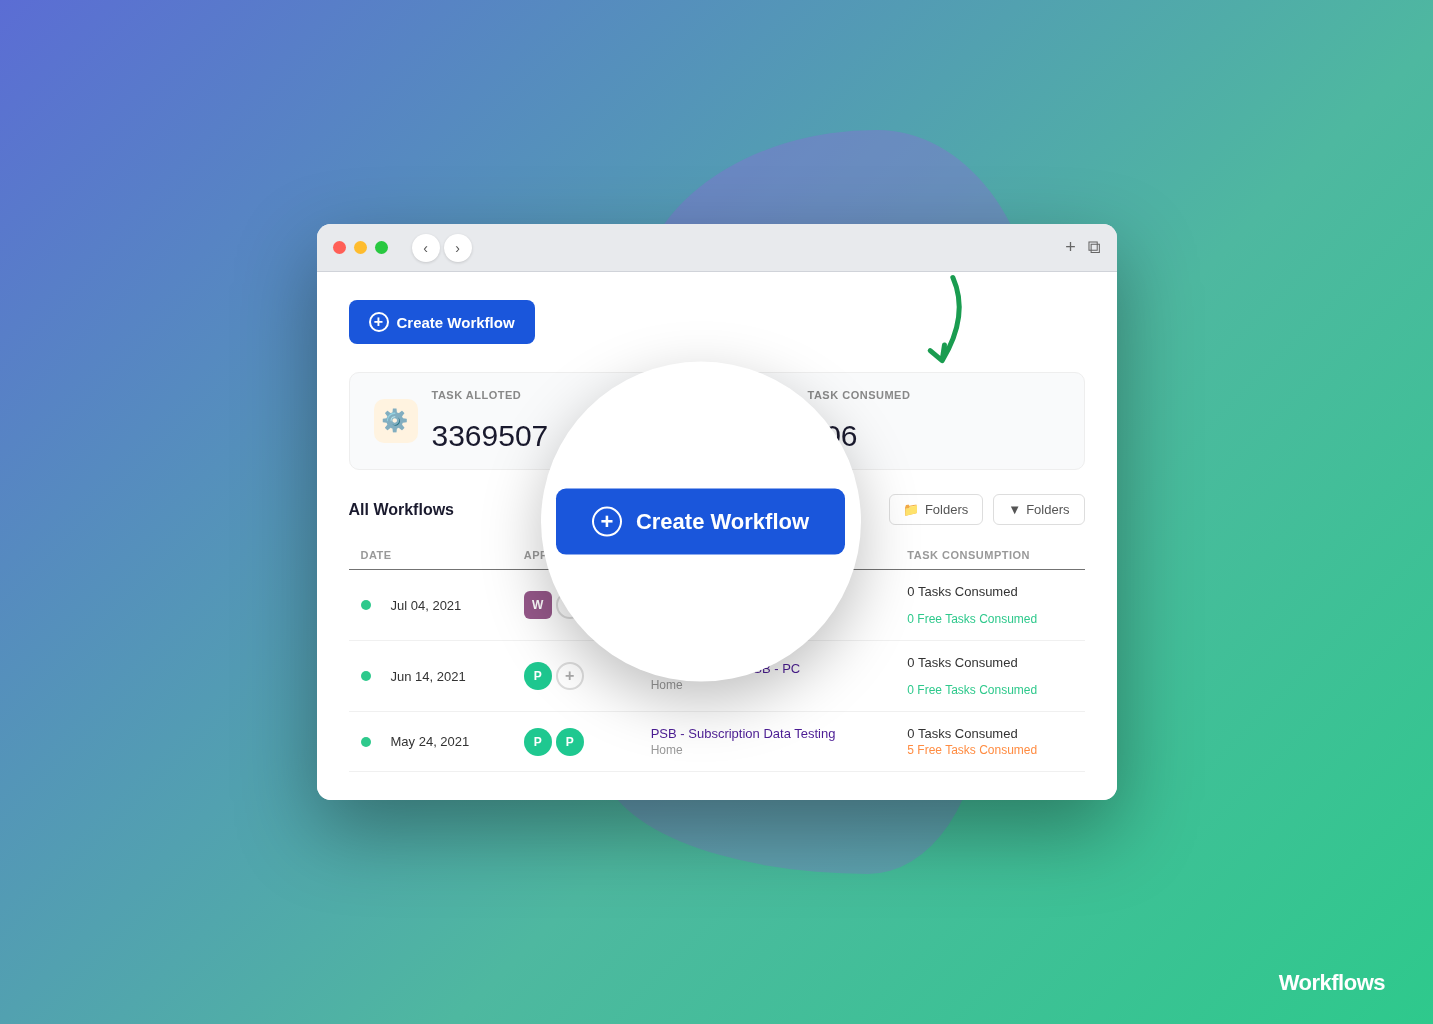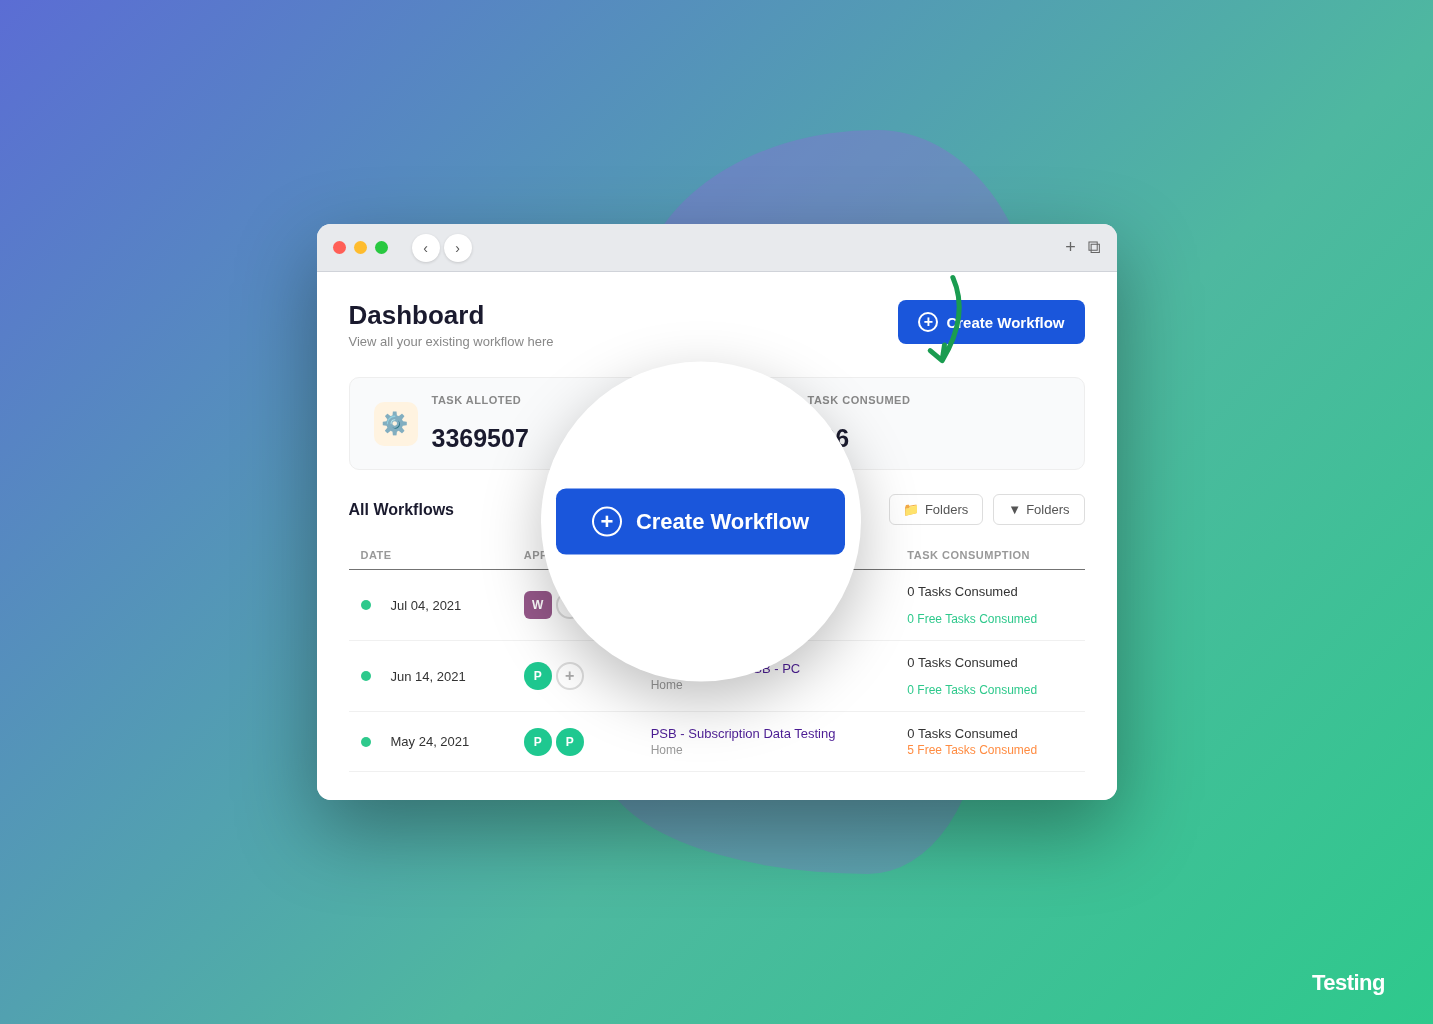--- a/index.html
+++ b/index.html
@@ -184,22 +184,22 @@
       font-size: 22px;
     }
     .stat-label {
       font-size: 11px;
       font-weight: 600;
       color: #888;
       text-transform: uppercase;
       letter-spacing: 0.5px;
     }
     .stat-value {
-      font-size: 25px;
-      font-weight: 700;
+      font-size: 30px;
+      font-weight: 400;
       color: #1a1a2e;
       margin-top: 18px;
     }
 
     
     .workflows-section {
       margin-top: 8px;
     }
     .workflows-header {
       display: flex;
@@ -402,24 +402,20 @@
     </div>
     <div class="title-bar-actions">
       <span class="title-bar-icon">+</span>
       <span class="title-bar-icon">⧉</span>
     </div>
   </div>
 
   <div class="content">
 
     <div class="page-header">
-      <div class="page-title-area">
-        <h1>Dashboard</h1>
-        <div class="page-subtitle">View all your existing workflow here</div>
-      </div>
       <button class="create-workflow-btn">
         <span class="plus-circle">+</span>
         <span>Create Workflow</span>
       </button>
     </div>
 
     <div class="stats-row">
       <div class="stat-card">
         <div class="stat-icon">⚙️</div>
         <div>
@@ -538,13 +534,13 @@
       <span>Create Workflow</span>
     </button>
   </div>
 
   <svg class="arrow-svg" viewBox="0 0 100 120" fill="none" xmlns="http://www.w3.org/2000/svg">
     <path d="M 80 10 Q 90 50, 55 90 L 60 75 M 55 90 L 45 78" stroke="#1a9c50" stroke-width="5" stroke-linecap="round" stroke-linejoin="round" fill="none"></path>
   </svg>
 
 </div>
 
-<div class="brand-logo">Testing</div>
+<div class="brand-logo">Workflows</div>
 
 </body></html>

